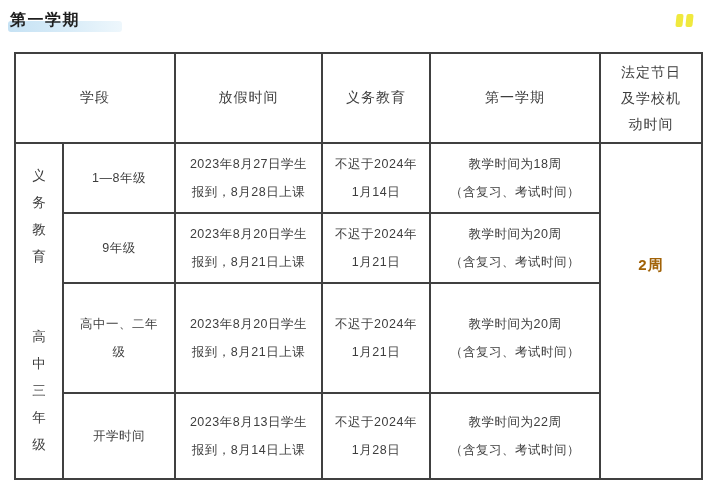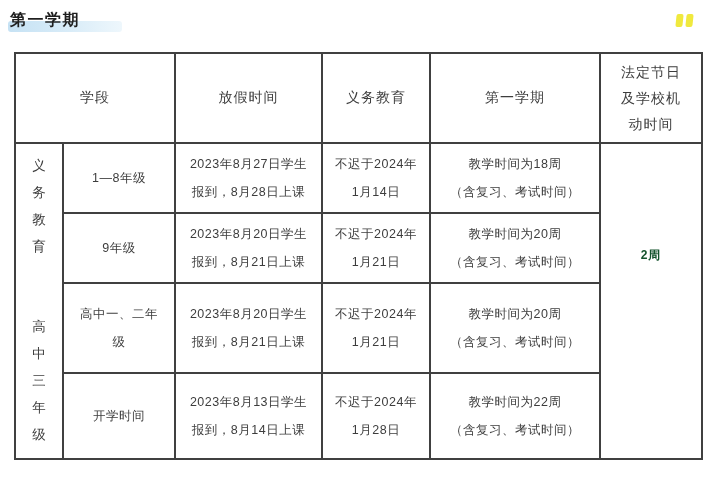--- a/index.html
+++ b/index.html
@@ -32,21 +32,21 @@
     position: absolute; left: 14px; top: 52px; width: 687px;
     border-collapse: collapse; table-layout: fixed;
   }
   table.semester th, table.semester td {
     border: 2px solid #404040; text-align: center; vertical-align: middle;
     font-weight: normal; color: #3d3d3d; overflow: hidden;
   }
   tr.row-header { height: 90px; }
   tr.row-1 { height: 70px; }
   tr.row-2 { height: 70px; }
-  tr.row-3 { height: 90px; }
+  tr.row-3 { height: 110px; }
   tr.row-4 { height: 86px; }
 
   th { font-size: 14px; letter-spacing: 1px; }
   th .wrap-narrow { display: inline-block; width: 62px; line-height: 26px; }
 
   td { font-size: 12.5px; }
   .cell-line { line-height: 28px; letter-spacing: 0.5px; white-space: nowrap; }
   .grade-wrap { display: inline-block; max-width: 6.4em; line-height: 28px; letter-spacing: 0.5px; }
 
   
@@ -57,21 +57,21 @@
   }
   .vert-text {
     width: 1.1em; word-break: break-all; line-height: 27px;
     font-size: 13.5px; letter-spacing: 0; text-align: center;
   }
 
   
   td.flex-col { vertical-align: middle; }
   .flex-val {
     position: relative; top: -46px;
-    font-size: 12px; font-weight: bold; color: #14532d; letter-spacing: 1px;
+    font-size: 15px; font-weight: bold; color: #a16207; letter-spacing: 1px;
   }
 </style>
 </head>
 <body>
 
 <div class="title-wrap">
   <span class="title-highlight"></span>
   <div class="page-title">第一学期</div>
 </div>
 

